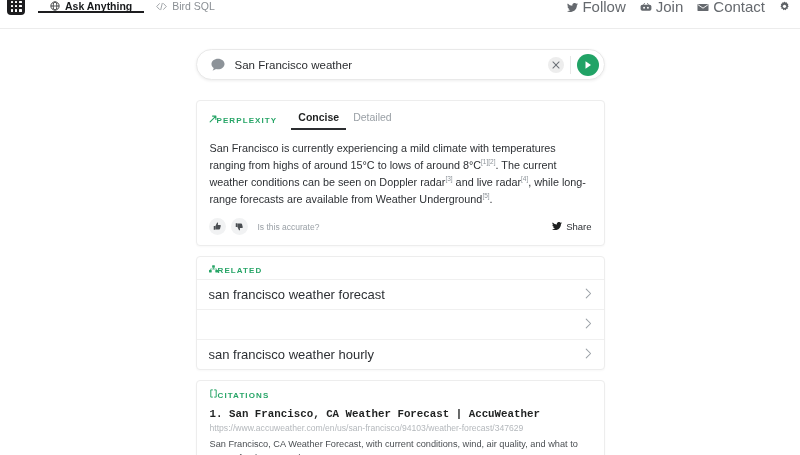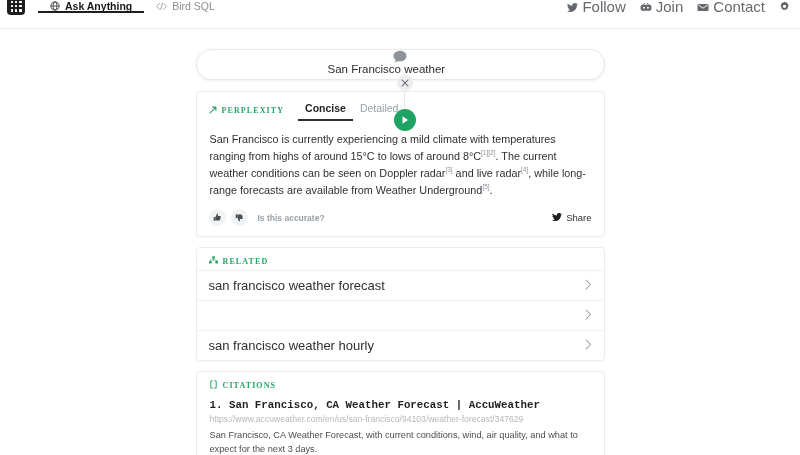--- a/index.html
+++ b/index.html
@@ -76,22 +76,21 @@
   
   .searchbar {
     height: 31px;
     background: #fff;
     border: 1px solid #e9e9e9;
     border-radius: 17px;
     box-shadow: 0 1px 3px rgba(0,0,0,0.07);
     display: flex;
     align-items: center;
     padding: 0 5px 0 14px;
-    margin-bottom: 11px;
-    flex-direction: column;
+    margin-bottom: 20px;
   }
   .bubble-icon { flex: none; margin-right: 10px; display: flex; align-items: center; }
   .search-value {
     flex: 1 1 auto;
     font-size: 11.5px;
     color: #2b2d30;
     border: none; outline: none; background: transparent;
     font-family: inherit;
     padding: 0;
     height: 100%;
@@ -117,24 +116,24 @@
     border-radius: 4px;
     margin-bottom: 10px;
     box-shadow: 0 1px 2px rgba(0,0,0,0.03);
   }
 
   .card-head {
     display: flex; align-items: center;
     padding: 8px 12px 0 12px;
   }
   .sect-label {
-    display: flex; align-items: center; gap: 5px;
+    display: flex; align-items: flex-end; 
     font-size: 8px; font-weight: 700; letter-spacing: 1.1px;
     color: #27a567; text-transform: uppercase;
-    font-family: Liberation Serif, serif;
+    font-family: Liberation Sans, sans-serif;
   }
   .mode-tabs { display: flex; gap: 0; margin-left: 14px; }
   .mode-tab {
     font-size: 10.5px; color: #9aa0a6; cursor: pointer;
     padding: 2px 7px 5px 7px;
     border-bottom: 2px solid transparent;
   }
   .mode-tab.active { color: #1f2121; font-weight: 600; border-bottom-color: #2b2d30; }
 
   .answer {
@@ -148,21 +147,21 @@
   .answer-foot {
     display: flex; align-items: center;
     padding: 10px 12px 10px 12px;
   }
   .vote-btn {
     width: 17px; height: 17px; border-radius: 50%;
     background: #f1f2f3;
     display: flex; align-items: center; justify-content: center;
     cursor: pointer; margin-right: 5px; flex: none;
   }
-  .accurate-text { font-size: 8.5px; color: #9aa0a6; margin-left: 5px; font-weight: bold; }
+  .accurate-text { font-size: 8.5px; color: #9aa0a6; margin-left: 5px; }
   .share-link {
     margin-left: auto;
     display: flex; align-items: center; gap: 4px;
     font-size: 9.5px; color: #2d3034; cursor: pointer;
   }
 
   
   .related-list { padding: 4px 0 0 0; }
   .related-item {
     display: flex; align-items: center;

